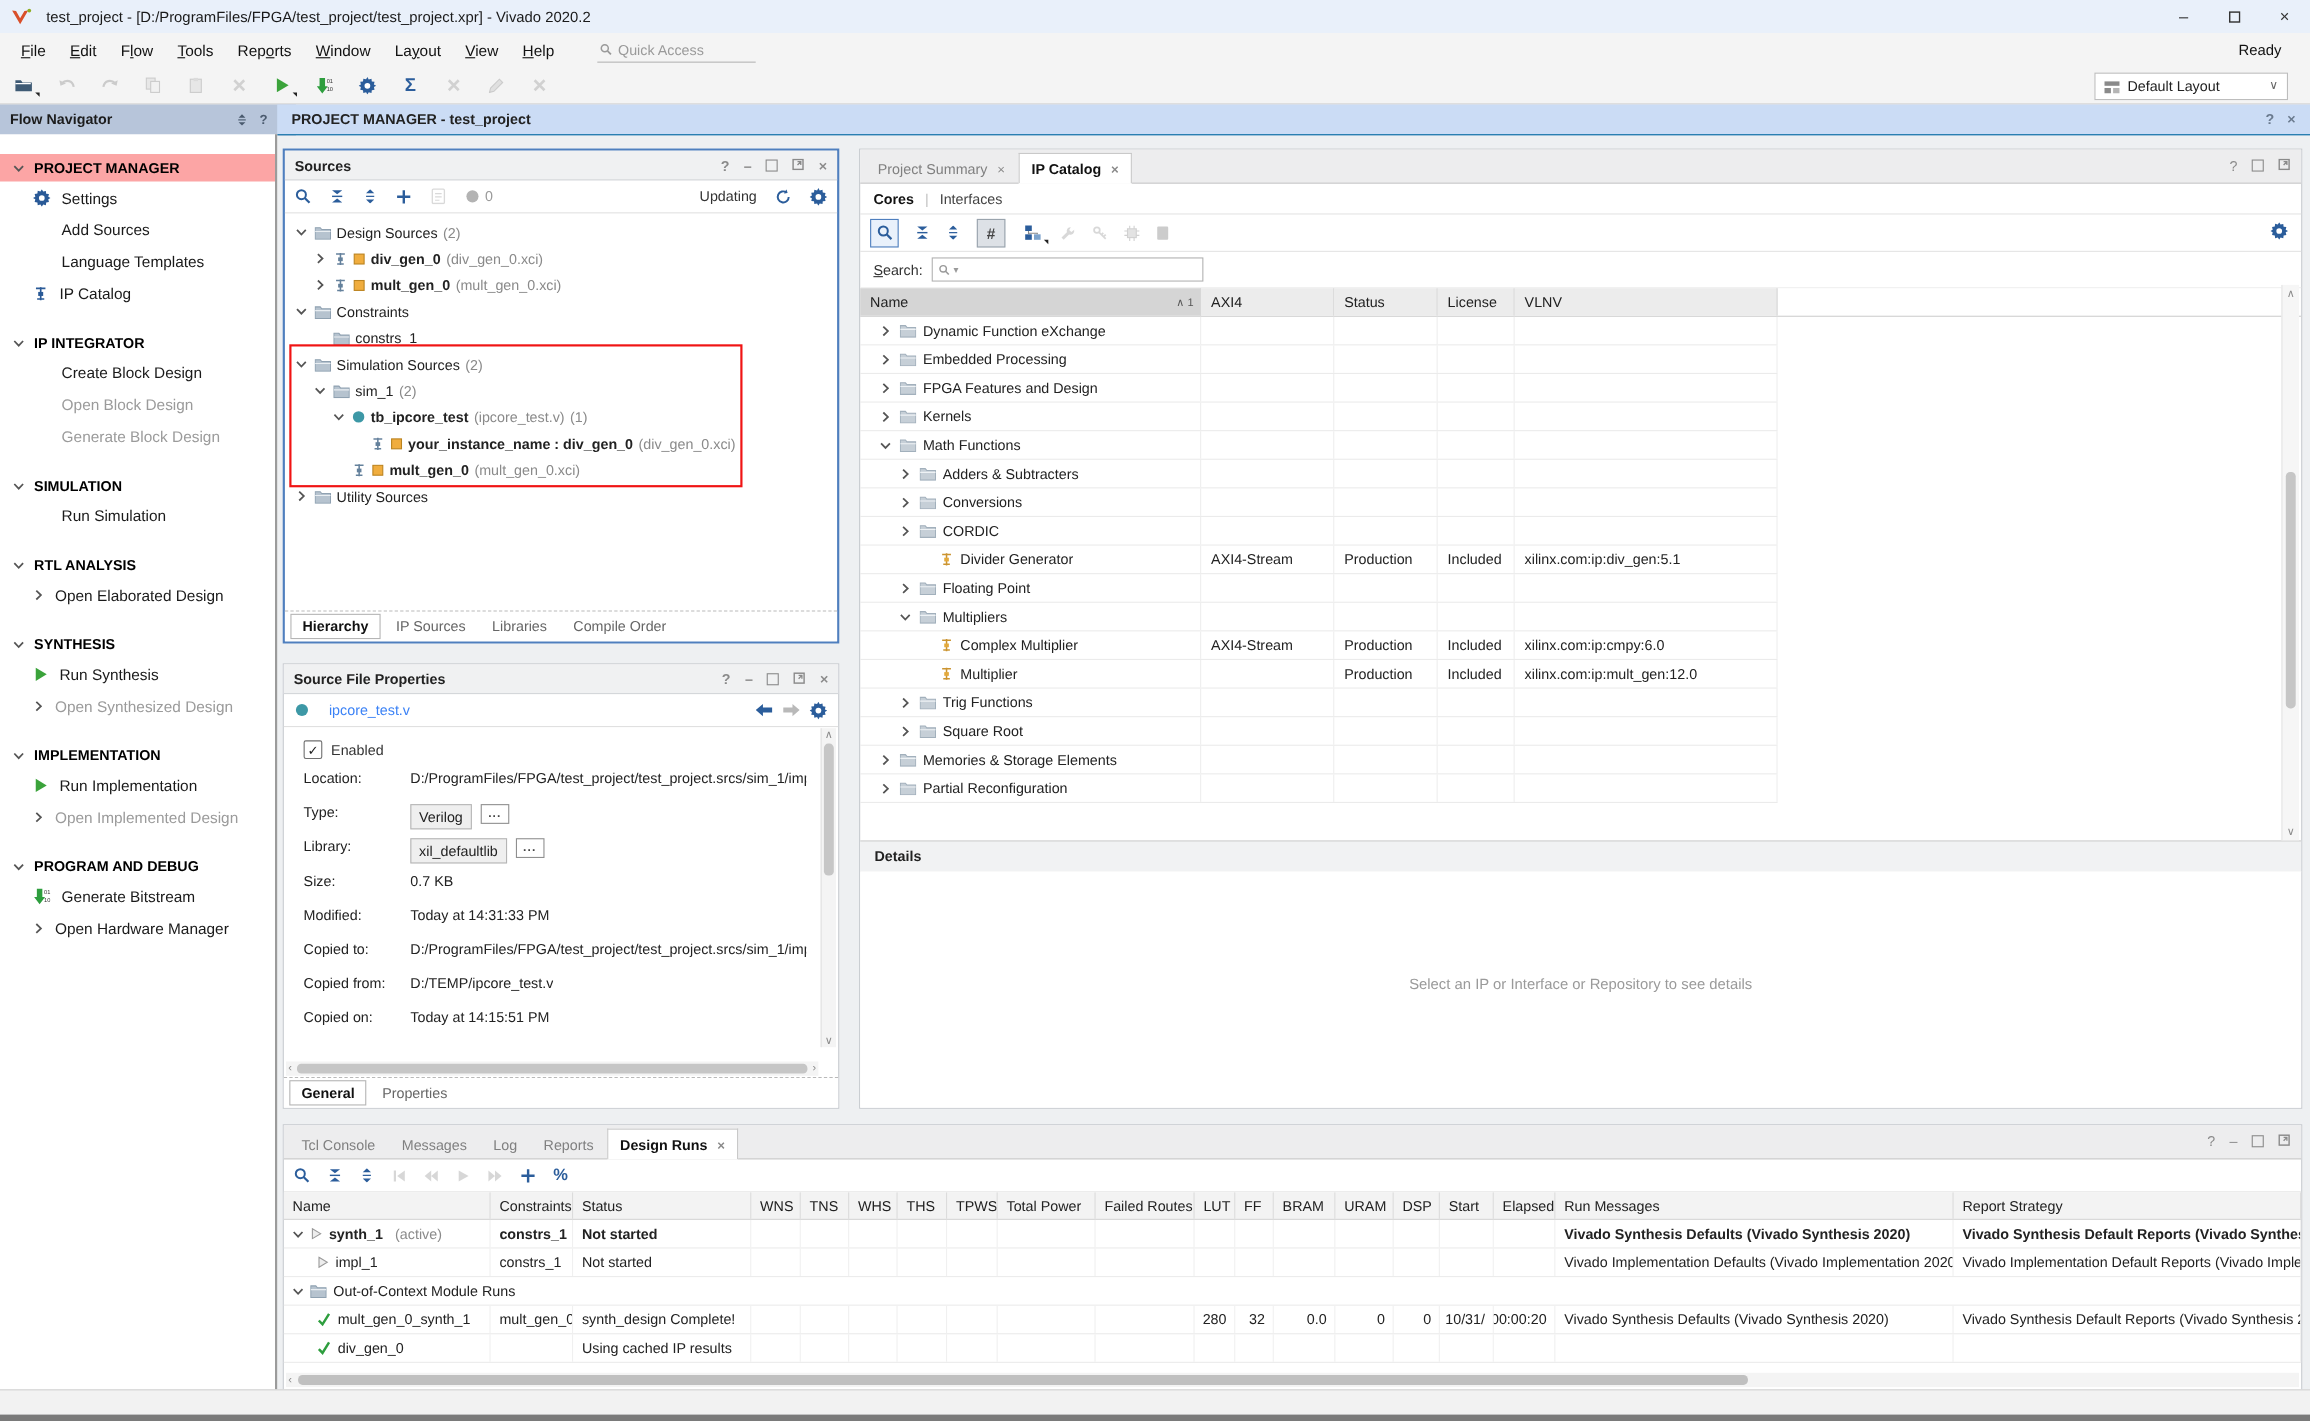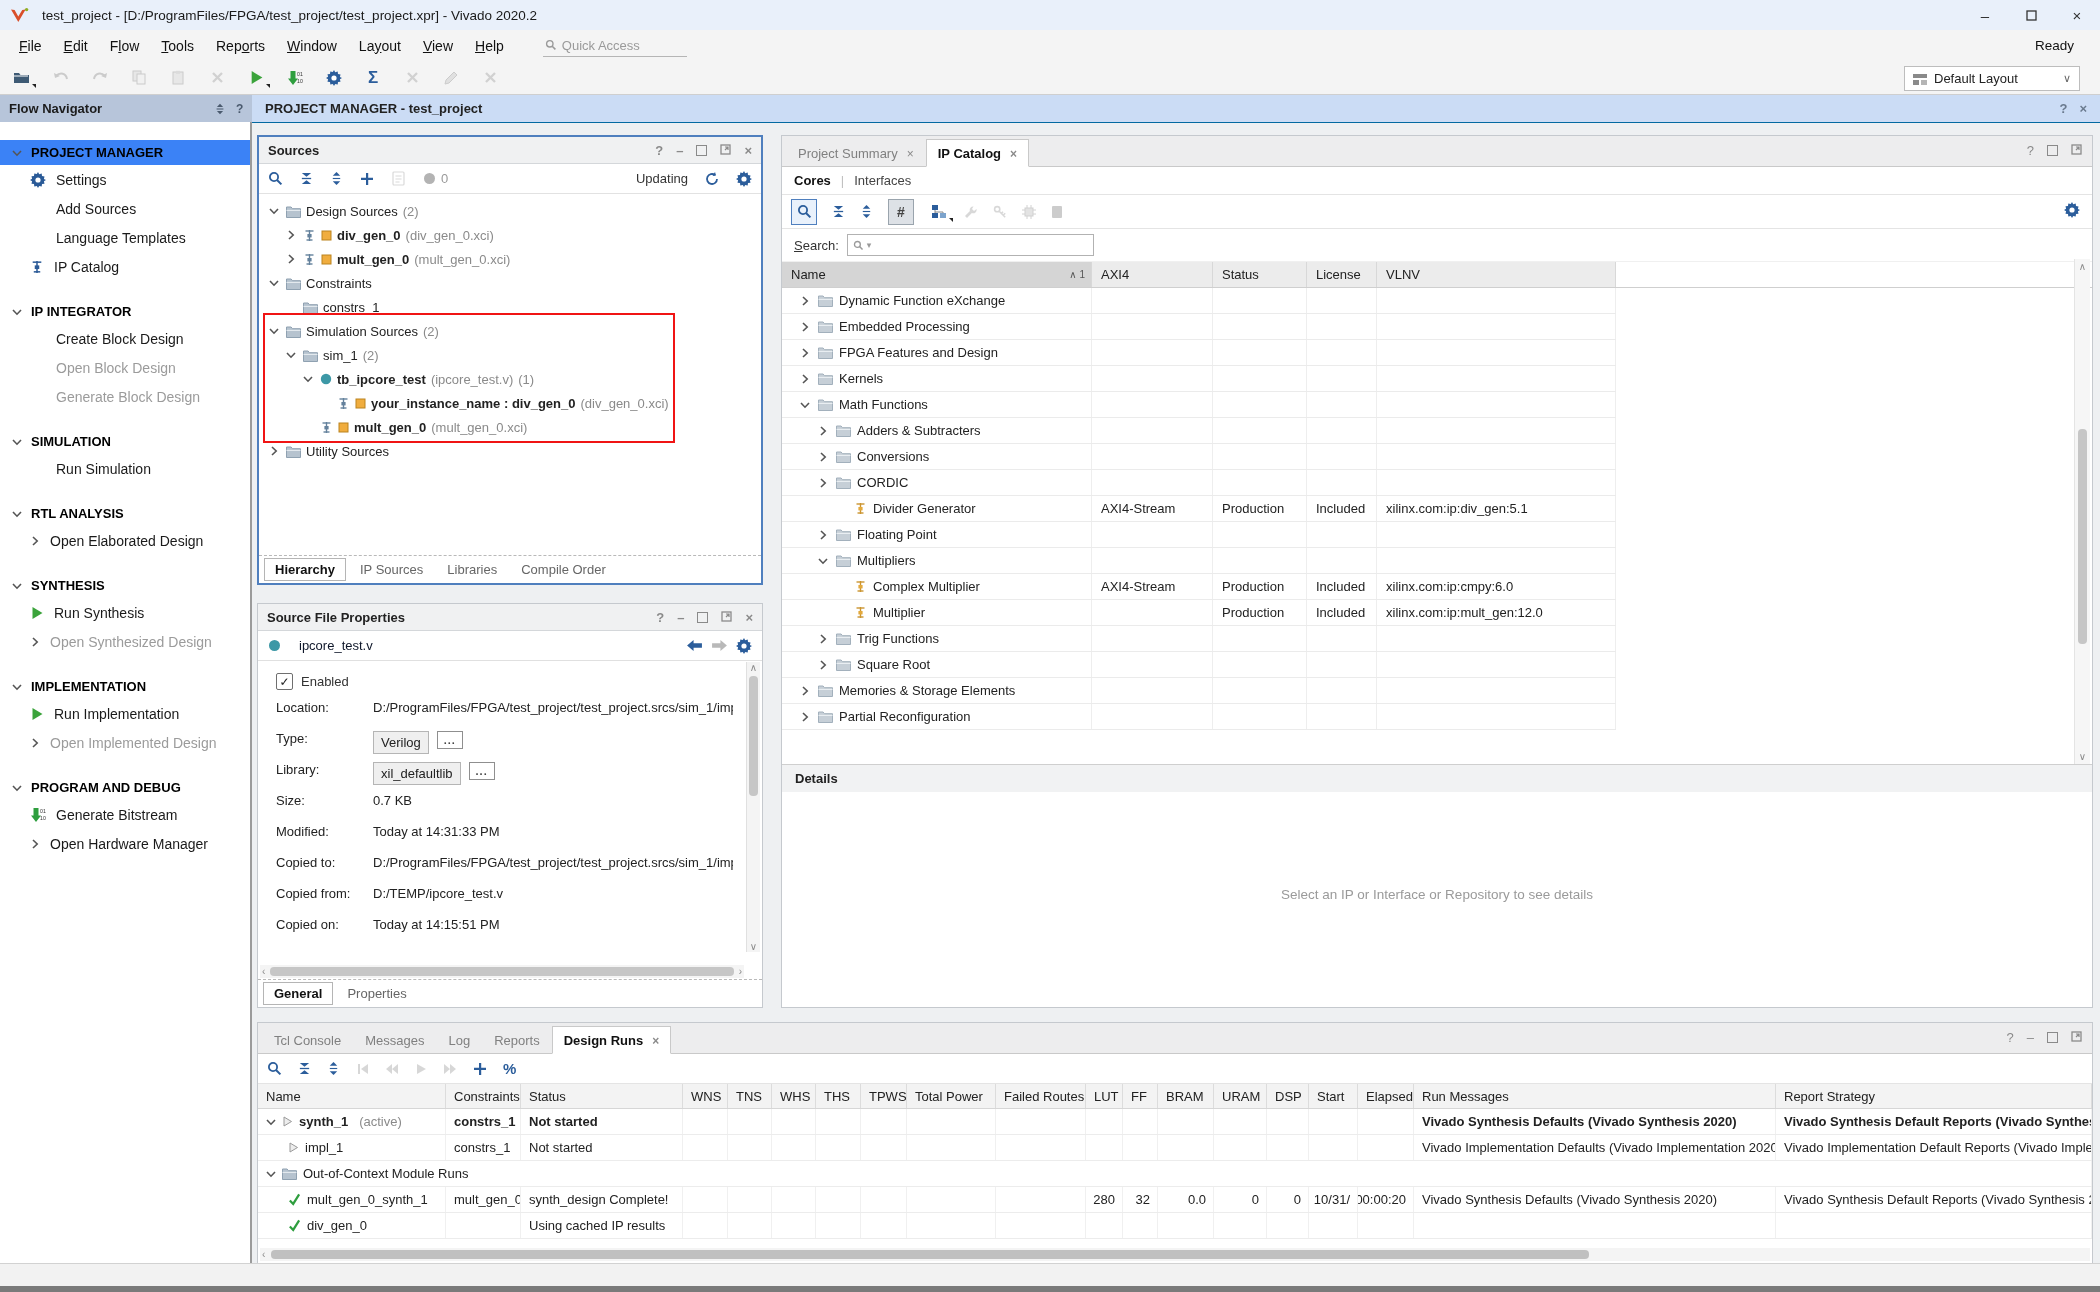--- a/index.html
+++ b/index.html
@@ -28,21 +28,21 @@
   #flownav-header .sp{flex:1}
   #flownav-header .hic{color:#44506176;margin-left:10px;color:#4a5a6e;font-size:12px;}
   #pm-bar{position:absolute;left:252px;top:95px;right:0;height:27px;background:#cbdcf5;display:flex;align-items:center;padding:0 13px;font-weight:bold;font-size:13px;color:#222;border-bottom:1px solid #0369a1;}
   #pm-bar .sp{flex:1}
   #pm-bar .hic{color:#6a7a8e;margin-left:12px;font-size:13px;}
 
   
   #sidebar{position:absolute;left:0;top:122px;width:250px;bottom:28px;background:#fff;border-right:2px solid #9b9b9b;overflow:hidden;}
   .fn-section{margin-top:18px;}
   .fn-head{display:flex;align-items:center;gap:9px;padding:5px 0 5px 12px;font-weight:bold;font-size:13px;color:#000;}
-  .fn-head.sel{background:#3b82f6;}
+  .fn-head.sel{background:#fca5a5;}
   .fn-item{display:flex;align-items:center;gap:8px;padding:6px 0 6px 30px;font-size:14px;color:#1a1a1a;min-height:17px;}
   .fn-item.dis{color:#9b9b9b;}
   .fn-item .lbl{padding-left:2px;}
   .fn-item .noic{width:16px;}
 
   
   .panel{position:absolute;background:#fff;border:1px solid #c5c9ce;box-sizing:border-box;}
   .panel.selected{border:2px solid #4f7fbe;}
   .panel-title{height:26px;background:#f0f1f2;border-bottom:1px solid #d4d7da;display:flex;align-items:center;padding:0 9px;font-weight:bold;font-size:13px;color:#222;}
   .panel-title .sp{flex:1}
@@ -61,21 +61,21 @@
   .srow .lbl.b{font-weight:bold;}
   .srow .sub{color:#8a8a8a;}
   #red-box{position:absolute;left:4px;top:119px;width:408px;height:126px;border:2px solid #f01414;pointer-events:none;}
   #sources-tabs{position:absolute;left:0;right:0;bottom:0;height:27px;border-top:1px dashed #b9b9b9;display:flex;align-items:center;gap:4px;padding-left:5px;background:#fff;}
   .btab{padding:3px 10px;font-size:13px;color:#666;}
   .btab.active{border:1px solid #b5b5b5;background:#fff;font-weight:bold;color:#111;}
 
   
   #props-panel{left:257px;top:603px;width:506px;height:405px;}
   #props-file{height:29px;border-bottom:1px solid #e0e0e0;display:flex;align-items:center;gap:8px;padding:0 10px;}
-  #props-file .fname{font-size:13px;color:#0f172a;padding-left:10px;}
+  #props-file .fname{font-size:13px;color:#3b82f6;padding-left:10px;}
   #props-file .sp{flex:1}
   #props-body{position:relative;padding:12px 16px 0 18px;}
   .chkrow{display:flex;align-items:center;gap:8px;margin-bottom:10px;}
   .chkbox{width:15px;height:15px;border:1px solid #6f6f6f;border-radius:2px;background:#fff;display:flex;align-items:center;justify-content:center;font-size:12px;color:#222;}
   .prow{display:flex;align-items:flex-start;height:31px;}
   .prow .pl{width:97px;color:#222;}
   .prow .pv{color:#222;white-space:nowrap;overflow:hidden;max-width:360px;}
   .prow .pv.box{background:#efefef;border:1px solid #b5b5b5;padding:3px 7px;max-width:90px;}
   .more-btn{border:1px solid #8f8f8f;background:#fff;padding:2px 6px;margin-left:8px;font-weight:bold;color:#444;font-size:11px;letter-spacing:1px;}
   #props-vscroll{position:absolute;right:2px;top:58px;width:13px;height:290px;background:#f4f4f4;border-left:1px solid #e0e0e0;}

